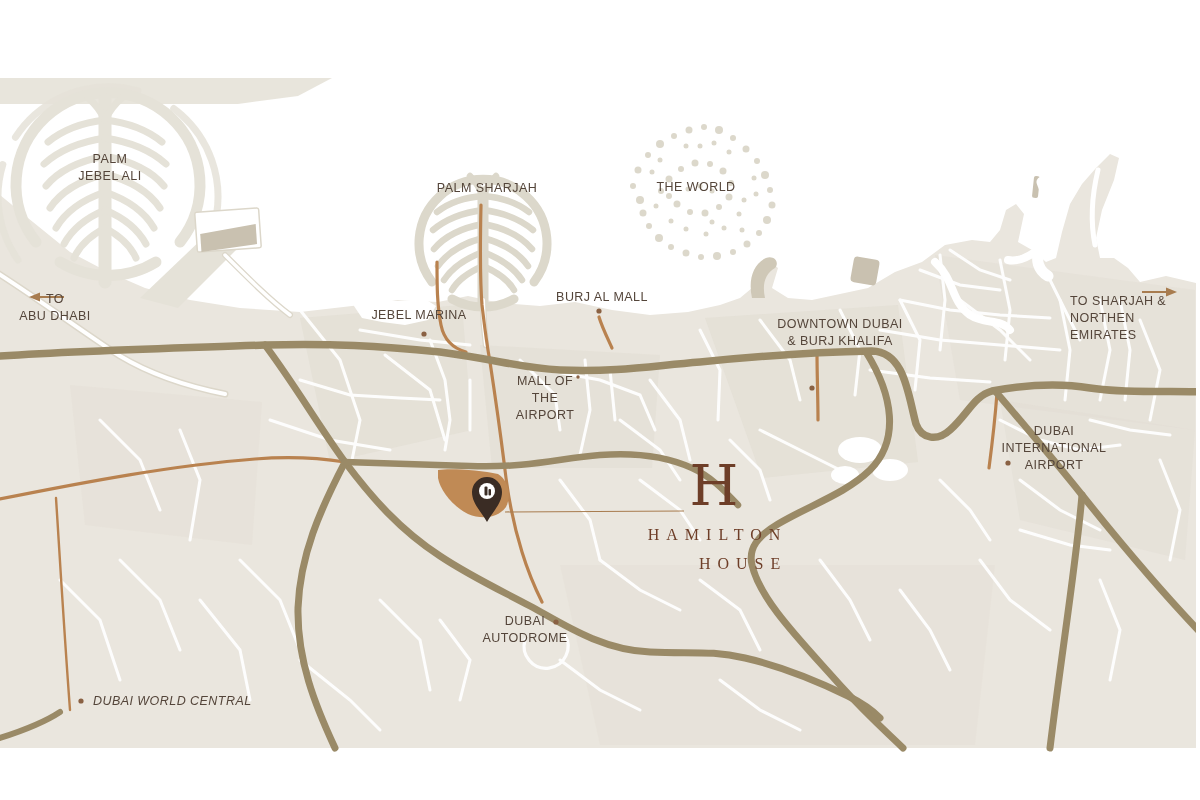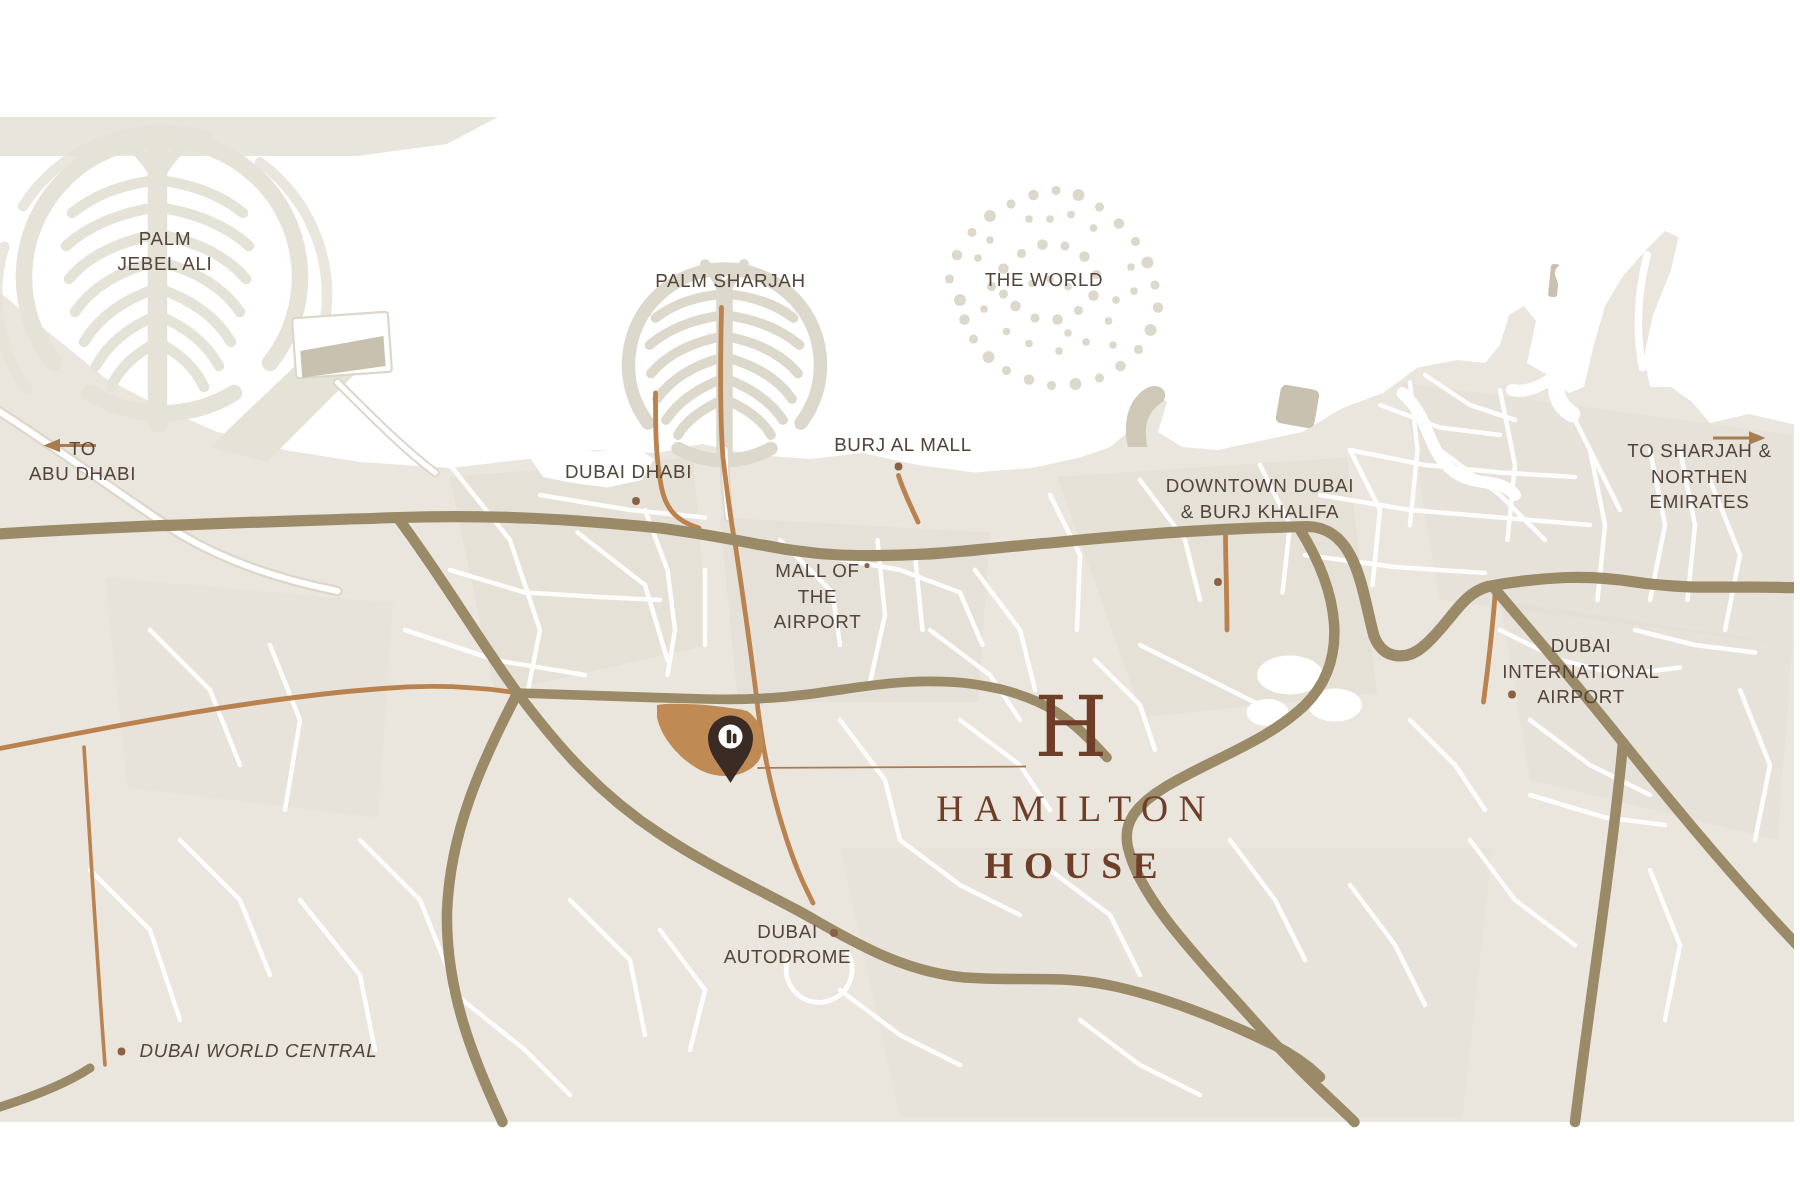--- a/index.html
+++ b/index.html
@@ -8,33 +8,33 @@
     background:var(--sea,#fff);
     font-family:"Liberation Sans",sans-serif;
   }
   .stage svg{position:absolute;left:0;top:0;}
   .map-label{
     position:absolute;transform:translate(-50%,-50%);
     font-size:12.5px;letter-spacing:.45px;line-height:1.34;
     color:var(--label,#54453a);text-align:center;white-space:pre-line;
     font-weight:400;user-select:none;
   }
-  .map-label.align-left{transform:translateY(-50%);text-align:center;}
+  .map-label.align-left{transform:translateY(-50%);text-align:left;}
   .brand{
     position:absolute;left:714px;top:458px;transform:translateX(-50%);
     text-align:center;color:var(--brand,#6e3e28);white-space:nowrap;
   }
   .brand .monogram{
     font-family:"DejaVu Serif",serif;font-size:56px;line-height:1;font-weight:400;
   }
   .brand .name{
-    font-family:"Liberation Serif",serif;font-size:25px;line-height:1;
-    letter-spacing:7px;padding-left:7px;margin-top:13px;
-  }
-  .brand .name + .name{font-weight:bold;}
+    font-family:"Liberation Serif",serif;font-size:16px;line-height:1;
+    letter-spacing:7px;padding-left:7px;margin-top:13px;text-align:right;
+  }
+  .brand .name + .name{}
 </style>
 </head>
 <body>
 
 <div class="stage">
 
 <svg width="1200" height="800" viewBox="0 0 1200 800">
 
   <path d="M0,195 L28,218 L70,252 L108,272 L145,288 L190,300 L240,308 L300,312 L352,306 L395,300 L438,302 L468,296 L500,303 L540,306 L575,302 L612,310 L650,315 L688,312 L720,305 L740,298 L752,288 L756,270 L766,258 L778,268 L772,288 L788,298 L812,300 L840,294 L868,288 L895,272 L922,262 L945,245 L972,240 L990,242 L1000,230 L1006,210 L1016,204 L1024,214 L1018,242 L1032,250 L1046,262 L1056,258 L1062,232 L1070,204 L1082,184 L1096,168 L1110,154 L1119,158 L1114,180 L1102,210 L1096,238 L1100,258 L1114,258 L1128,268 L1140,282 L1166,276 L1200,284 L1200,748 L0,748 Z" style="fill:var(--land)"></path>
 
@@ -304,21 +304,21 @@
     <path d="M1142,292 L1168,292" stroke-width="2" fill="none"></path>
     <path d="M1166,287.5 L1177,292 L1166,296.5 Z" stroke="none"></path>
   </g>
 </svg>
 
 <div class="map-label" style="left:110px;top:168px;">PALM
 JEBEL ALI</div>
 <div class="map-label" style="left:55px;top:308px;">TO
 ABU DHABI</div>
 <div class="map-label" style="left:487px;top:188px;">PALM SHARJAH</div>
-<div class="map-label" style="left:419px;top:315px;">DUBAI DHABI</div>
+<div class="map-label" style="left:419px;top:315px;">JEBEL MARINA</div>
 <div class="map-label" style="left:602px;top:297px;">BURJ AL MALL</div>
 <div class="map-label" style="left:696px;top:187px;text-align:right;">THE WORLD</div>
 <div class="map-label" style="left:545px;top:398px;">MALL OF
 THE
 AIRPORT</div>
 <div class="map-label" style="left:840px;top:333px;">DOWNTOWN DUBAI
 &amp; BURJ KHALIFA</div>
 <div class="map-label align-left" style="left:1070px;top:318px;">TO SHARJAH &amp;
 NORTHEN EMIRATES</div>
 <div class="map-label" style="left:1054px;top:448px;">DUBAI

